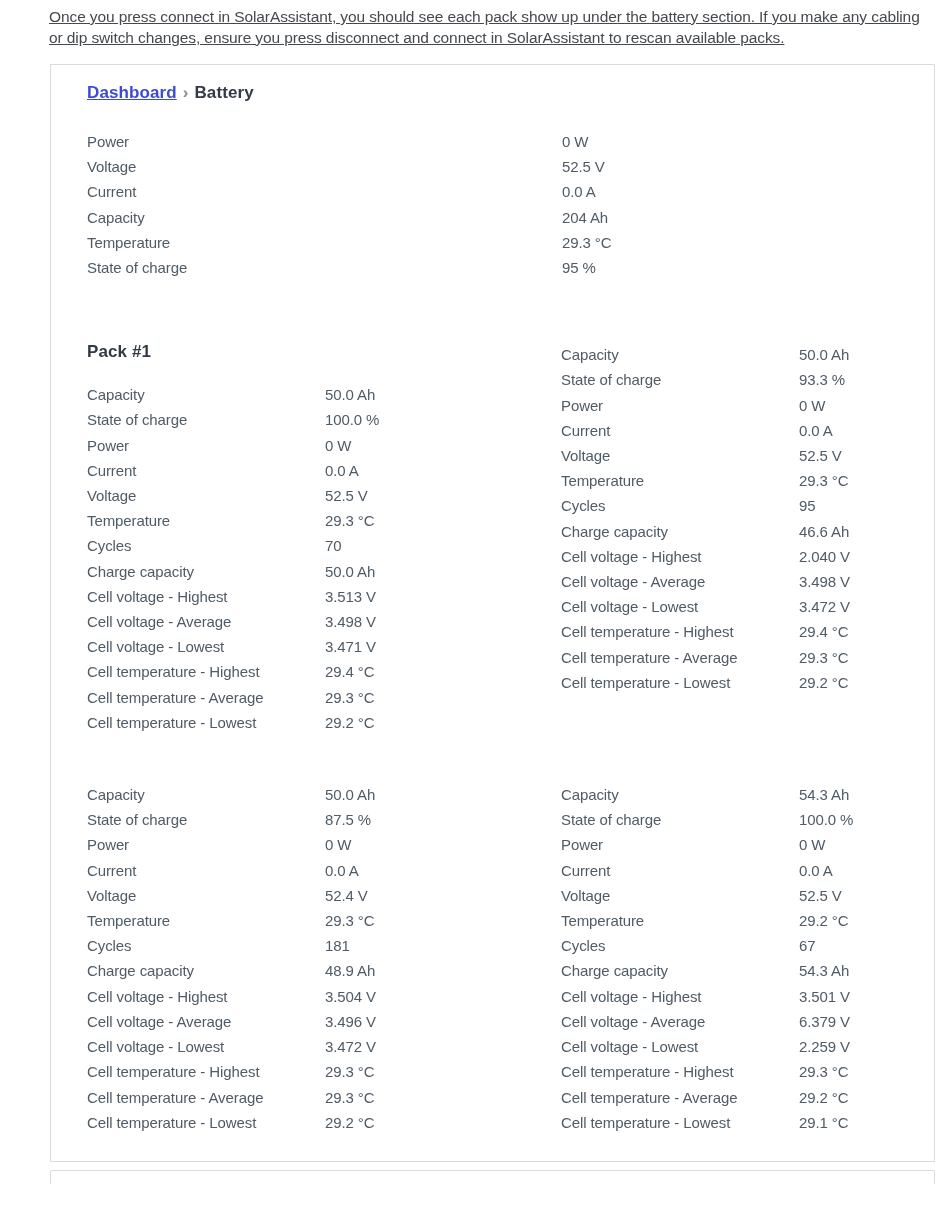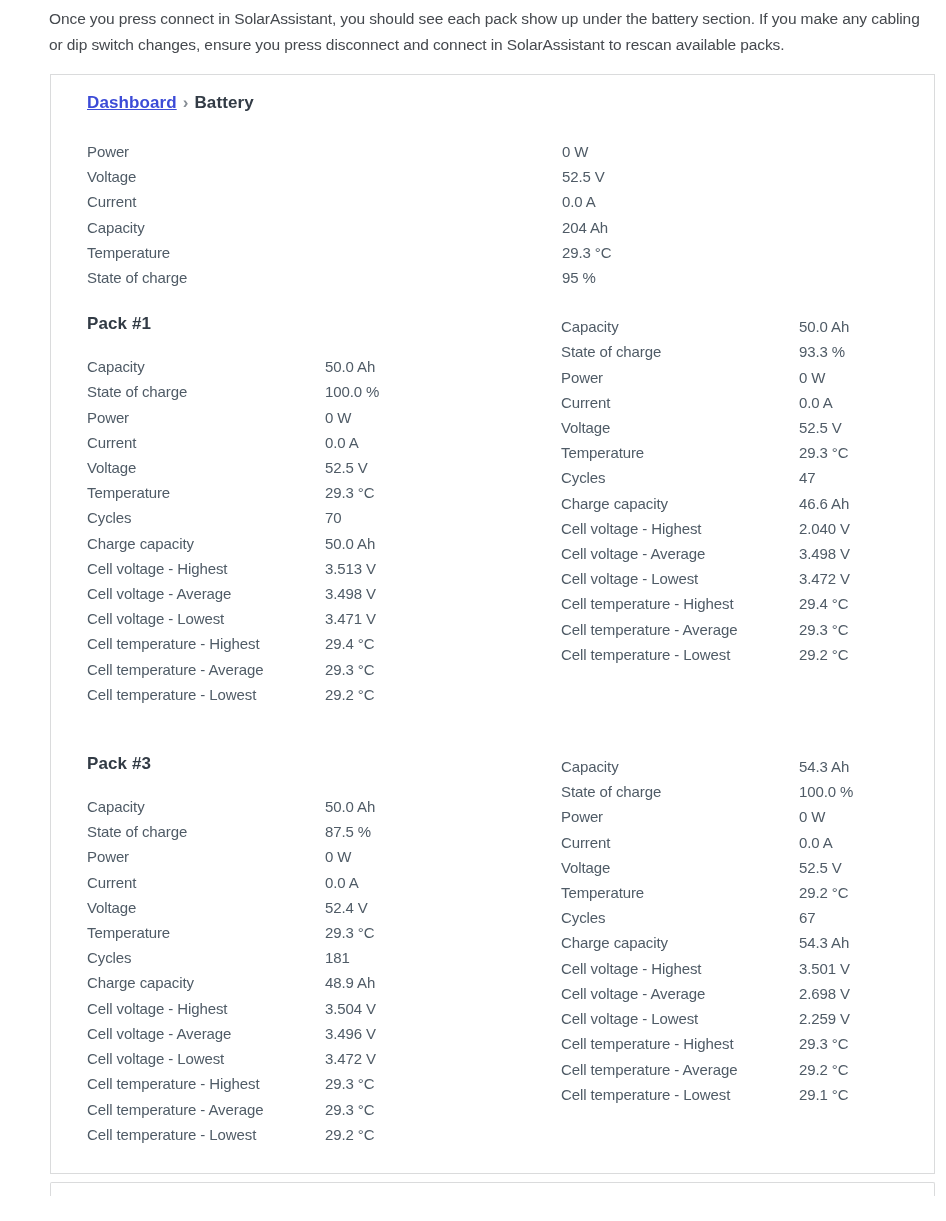--- a/index.html
+++ b/index.html
@@ -7,23 +7,24 @@
     background: #ffffff;
     width: 946px;
     font-family: "Liberation Sans", "DejaVu Sans", sans-serif;
   }
   body { min-height: 1221px; overflow: hidden; }
 
   .intro {
     margin: 6px 14px 16px 49px;
     width: 886px;
     font-size: 15.5px;
-    line-height: 26px;
+    line-height: 21px;
     color: #45494e;
     letter-spacing: -0.1px;
+    text-decoration: underline;
   }
 
   .panel {
     margin-left: 50px;
     width: 885px;
     border: 1px solid #dadbdc;
     border-radius: 0;
     background: #ffffff;
     padding: 18px 36px 26px 36px;
   }
@@ -50,21 +51,21 @@
   .stat-row {
     display: flex;
     font-size: 15px;
     line-height: 25.2px;
     color: #4f5b66;
     letter-spacing: -0.1px;
   }
   .summary .stat-row .lbl { width: 475px; flex: 0 0 475px; }
 
   .packs {
-    margin-top: 24px;
+    margin-top: 62px;
     display: grid;
     grid-template-columns: 474px 1fr;
     row-gap: 47px;
   }
   .pack-heading {
     font-size: 17px;
     font-weight: bold;
     color: #323b45;
     margin-bottom: 20px;
     letter-spacing: 0.1px;
@@ -232,21 +233,21 @@
             <span class="val">52.5 V</span>
           </div>
 
           <div class="stat-row">
             <span class="lbl">Temperature</span>
             <span class="val">29.3 °C</span>
           </div>
 
           <div class="stat-row">
             <span class="lbl">Cycles</span>
-            <span class="val">47</span>
+            <span class="val">95</span>
           </div>
 
           <div class="stat-row">
             <span class="lbl">Charge capacity</span>
             <span class="val">46.6 Ah</span>
           </div>
 
           <div class="stat-row">
             <span class="lbl">Cell voltage - Highest</span>
             <span class="val">2.040 V</span>
@@ -273,21 +274,20 @@
           </div>
 
           <div class="stat-row">
             <span class="lbl">Cell temperature - Lowest</span>
             <span class="val">29.2 °C</span>
           </div>
         </div>
     </section>
 
     <section class="pack">
-      <h3 class="pack-heading">Pack #3</h3>
       <div>
 
           <div class="stat-row">
             <span class="lbl">Capacity</span>
             <span class="val">50.0 Ah</span>
           </div>
 
           <div class="stat-row">
             <span class="lbl">State of charge</span>
             <span class="val">87.5 %</span>
@@ -398,21 +398,21 @@
             <span class="val">54.3 Ah</span>
           </div>
 
           <div class="stat-row">
             <span class="lbl">Cell voltage - Highest</span>
             <span class="val">3.501 V</span>
           </div>
 
           <div class="stat-row">
             <span class="lbl">Cell voltage - Average</span>
-            <span class="val">2.698 V</span>
+            <span class="val">6.379 V</span>
           </div>
 
           <div class="stat-row">
             <span class="lbl">Cell voltage - Lowest</span>
             <span class="val">2.259 V</span>
           </div>
 
           <div class="stat-row">
             <span class="lbl">Cell temperature - Highest</span>
             <span class="val">29.3 °C</span>

